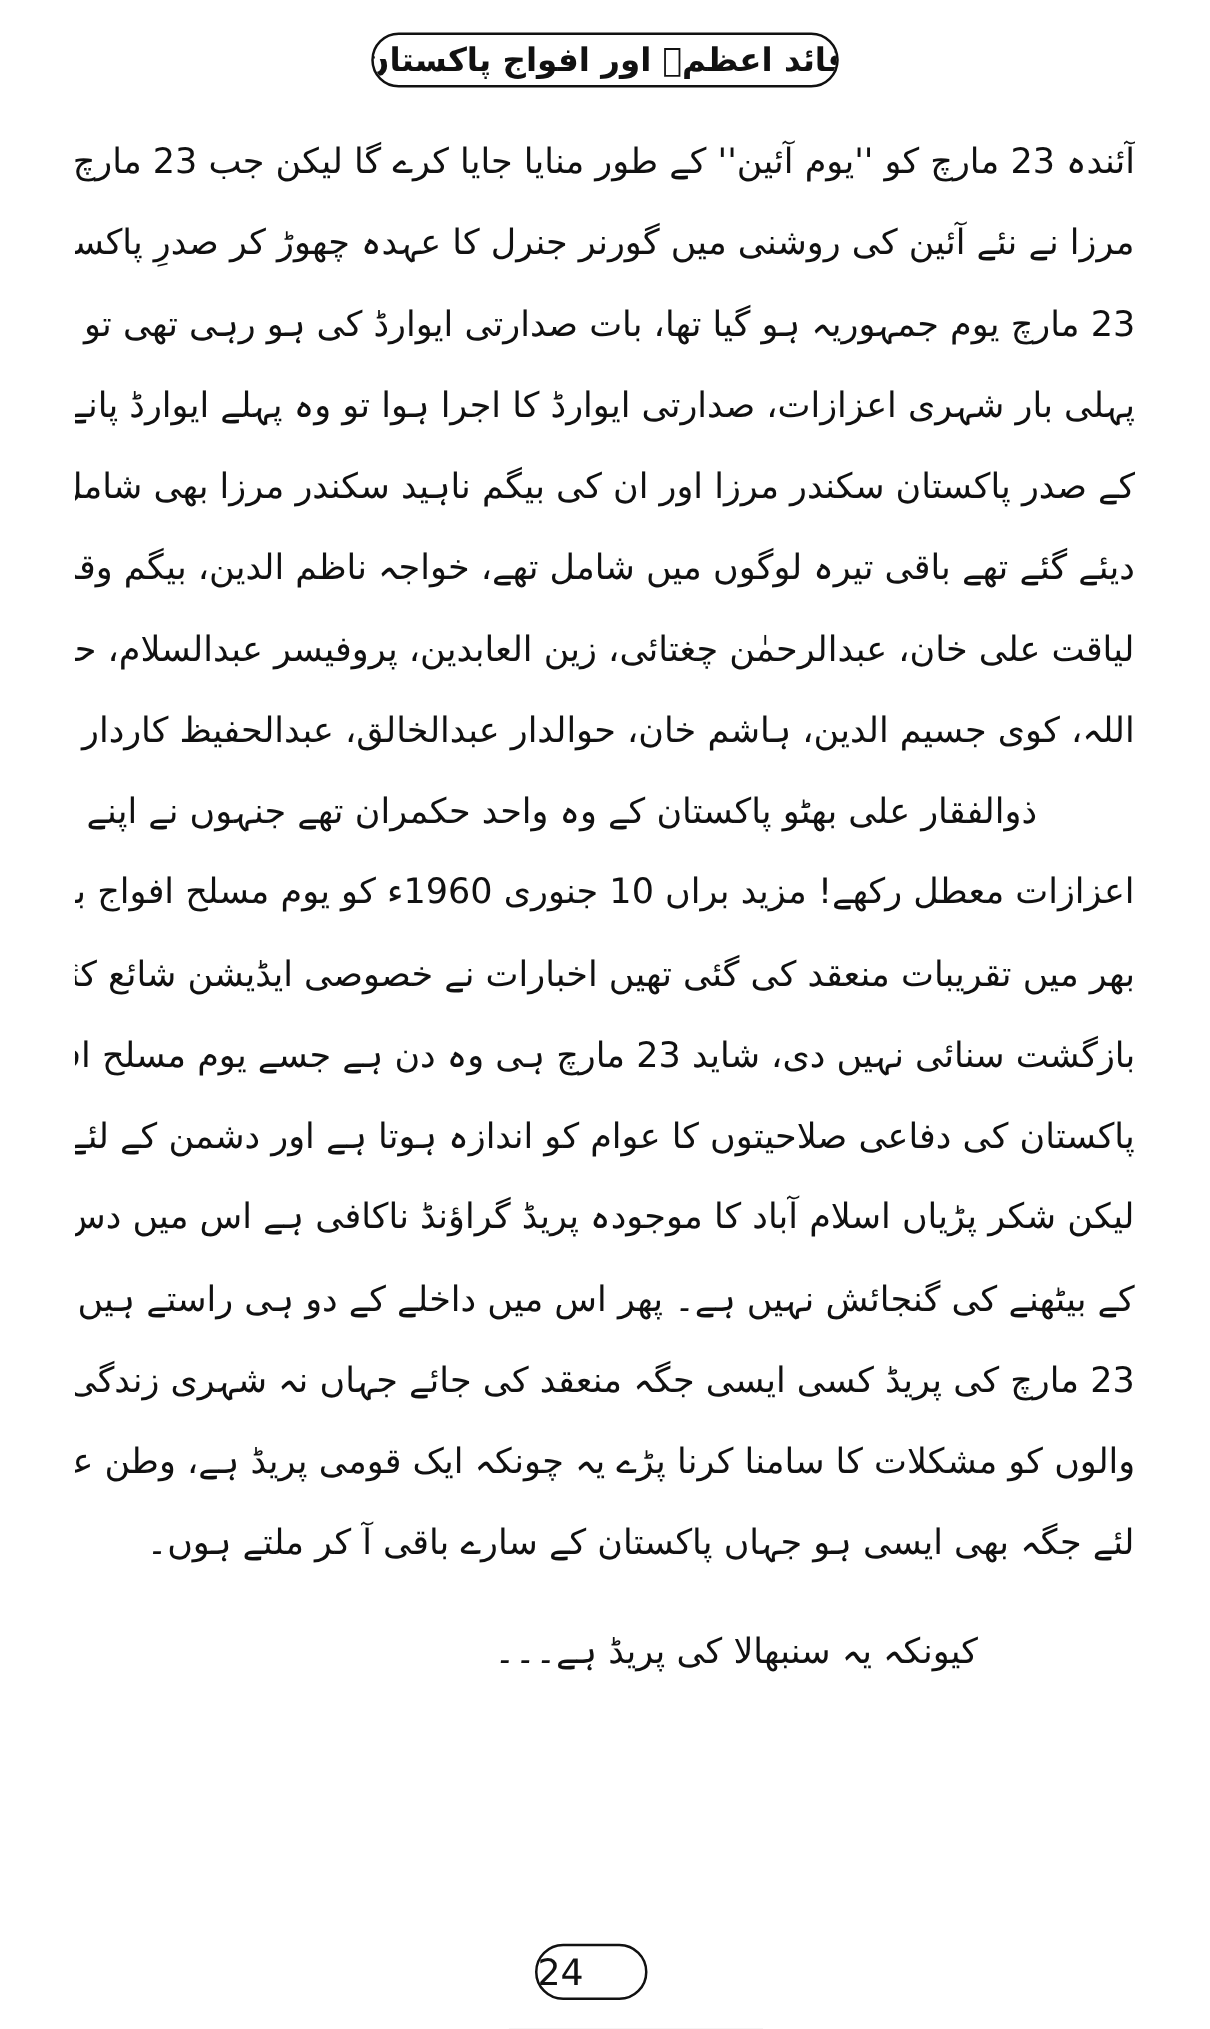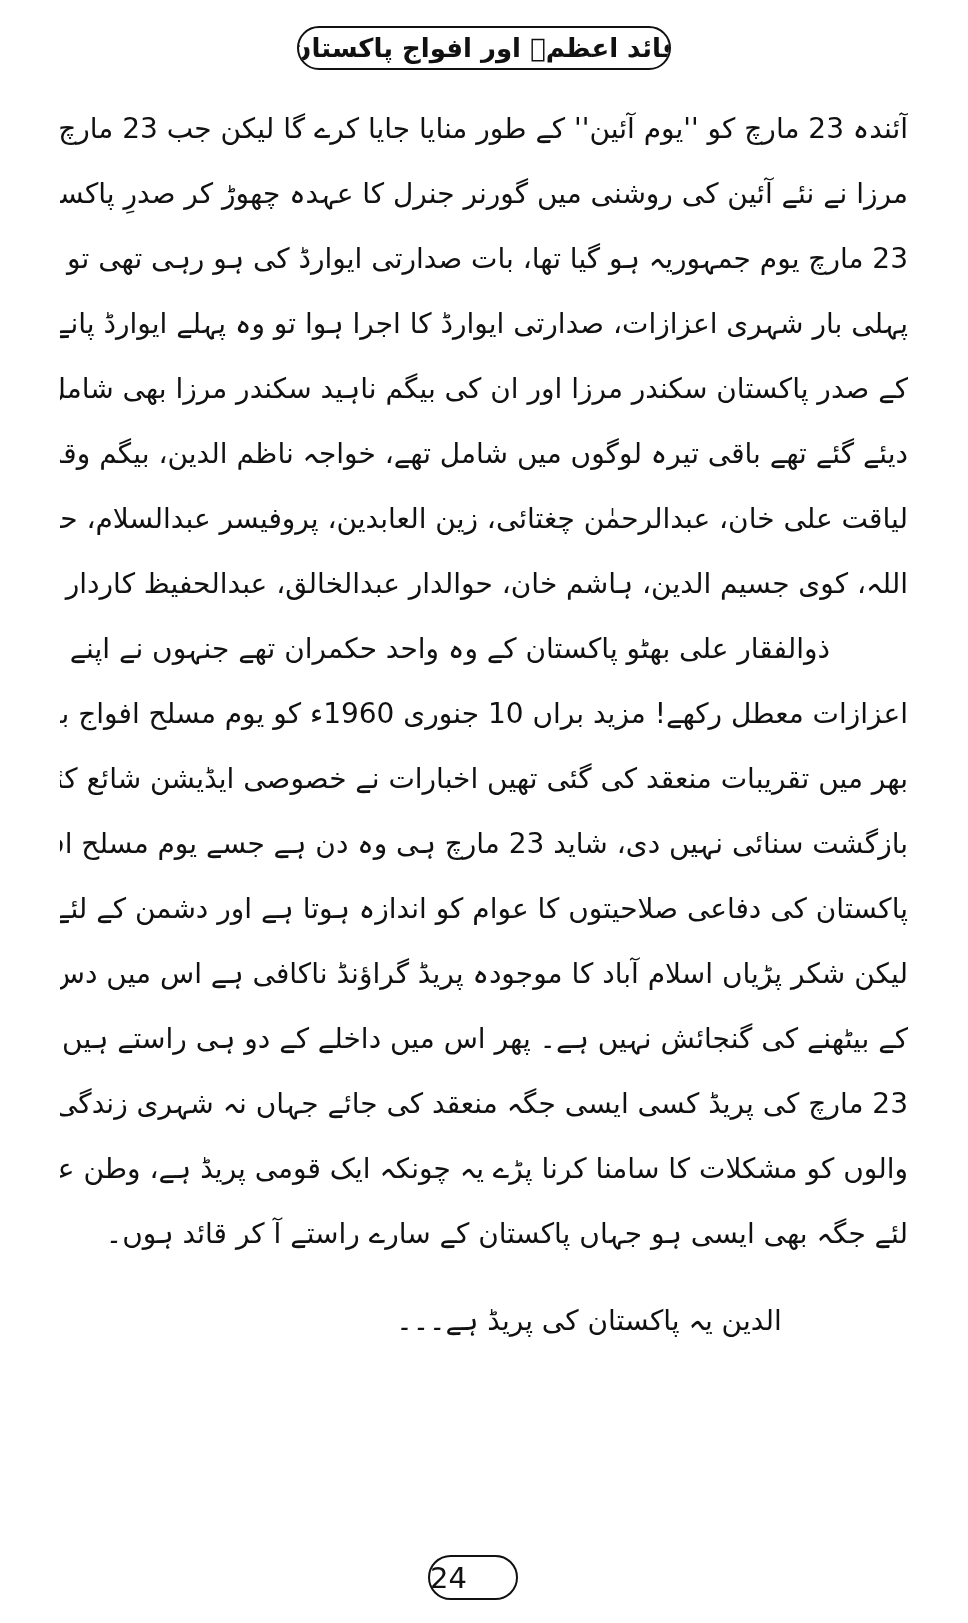--- a/index.html
+++ b/index.html
@@ -94,22 +94,22 @@
       <div class="para">
         <div class="line fill indent">ذوالفقار علی بھٹو پاکستان کے وہ واحد حکمران تھے جنہوں نے اپنے دور میں شہری</div>
         <div class="line fill">اعزازات معطل رکھے! مزید براں 10 جنوری 1960ء کو یوم مسلح افواج بھی منایا گیا تھا پاکستان</div>
         <div class="line fill">بھر میں تقریبات منعقد کی گئی تھیں اخبارات نے خصوصی ایڈیشن شائع کئے تھے مگر دوبارہ اس دن کی</div>
         <div class="line fill">بازگشت سنائی نہیں دی، شاید 23 مارچ ہی وہ دن ہے جسے یوم مسلح افواج کہنا چاہئے اس میں</div>
         <div class="line fill">پاکستان کی دفاعی صلاحیتوں کا عوام کو اندازہ ہوتا ہے اور دشمن کے لئے دفاعی قوت کا مظاہرہ بھی</div>
         <div class="line fill">لیکن شکر پڑیاں اسلام آباد کا موجودہ پریڈ گراؤنڈ ناکافی ہے اس میں دس پندرہ ہزار سے زائد لوگوں</div>
         <div class="line fill">کے بیٹھنے کی گنجائش نہیں ہے۔ پھر اس میں داخلے کے دو ہی راستے ہیں فیض آباد یا زیرو پوائنٹ لہٰذا</div>
         <div class="line fill">23 مارچ کی پریڈ کسی ایسی جگہ منعقد کی جائے جہاں نہ شہری زندگی متاثر ہو اور نہ ہی پریڈ میں آنے</div>
         <div class="line fill">والوں کو مشکلات کا سامنا کرنا پڑے یہ چونکہ ایک قومی پریڈ ہے، وطن عزیز کا وقار ہے لہٰذا اس کے</div>
-        <div class="line align-center">لئے جگہ بھی ایسی ہو جہاں پاکستان کے سارے راستے آ کر قائد ہوں۔</div>
+        <div class="line align-center">لئے جگہ بھی ایسی ہو جہاں پاکستان کے سارے باقی آ کر ملتے ہوں۔</div>
       </div>
-      <div class="closing-line">الدین یہ پاکستان کی پریڈ ہے۔۔۔</div>
+      <div class="closing-line">کیونکہ یہ سنبھالا کی پریڈ ہے۔۔۔</div>
     </div>
 
   <div class="page-number-badge">
     <span>24</span>
   </div>
 
 </div>
 
 </body></html>

